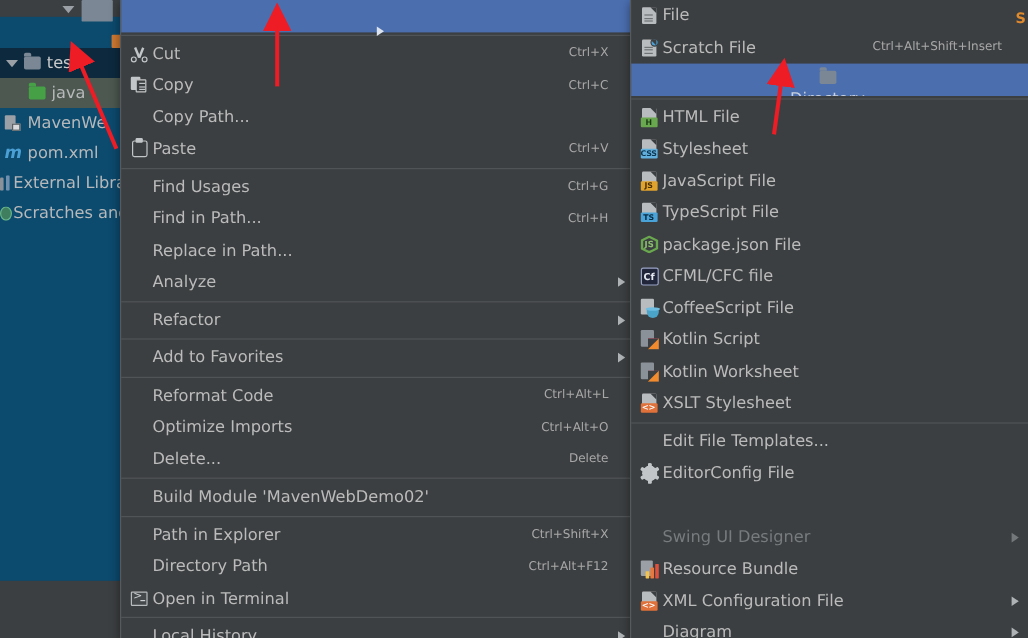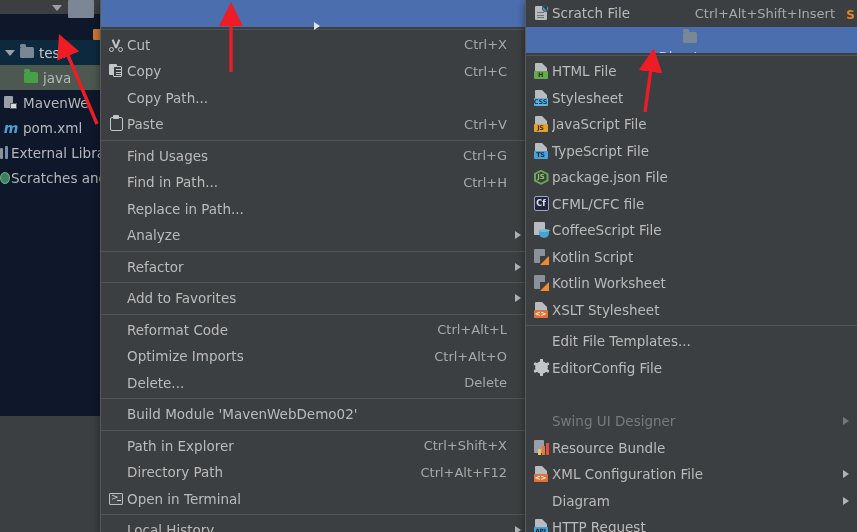--- a/index.html
+++ b/index.html
@@ -7,21 +7,21 @@
     width:857px;height:532px;overflow:hidden;
     background:#3c3f41;
     font-family:"DejaVu Sans","Liberation Sans",sans-serif;
     font-size:13.5px;
     color:#bbbbbb;
     -webkit-font-smoothing:antialiased;
   }
   #root{position:relative;width:857px;height:532px;overflow:hidden;}
 
   
-  .tree{position:absolute;left:0;top:0;width:108px;height:416px;background:#0f172a;overflow:hidden;}
+  .tree{position:absolute;left:0;top:0;width:108px;height:484px;background:#0c4a6e;overflow:hidden;}
   .trow{position:relative;height:25px;display:flex;align-items:center;white-space:nowrap;
         font-size:13.5px;color:#b6b8b9;padding-left:2px;}
   .trow.sel{background:#0d293e;color:#c8cacb;}
   .trow.greenbg{background:#4c5850;}
   .trow .twist{width:16px;flex:0 0 16px;display:flex;align-items:center;justify-content:center;}
   .trow .tico{width:18px;flex:0 0 18px;display:flex;align-items:center;justify-content:center;margin-right:3px;}
   .tlabel{overflow:hidden;}
   .indent22{padding-left:22px;}
 
   .tri-down{width:0;height:0;border-left:5px solid transparent;border-right:5px solid transparent;
@@ -48,21 +48,21 @@
         box-shadow:0 2px 8px rgba(0,0,0,.45);}
   #mainmenu{left:100px;top:0;width:430px;height:533px;border-top:none;}
   #submenu{left:525px;top:0;width:332px;height:533px;border-top:none;border-right:none;}
 
   .mi{position:relative;display:flex;align-items:center;height:26.5px;padding:0 8px 0 4px;
       white-space:nowrap;color:#bbbbbb;font-size:13.5px;}
   .mi.hl{background:#4b6eaf;color:#c9d2de;flex-direction:column;}
   .mi.disabled{color:#777b7e;margin-top:27px;}
   .mi .mico{width:22px;flex:0 0 22px;display:flex;align-items:center;justify-content:center;}
   .mi .mtext{flex:1 1 auto;overflow:hidden;}
-  .mi .macc{flex:0 0 auto;color:#a8a8a8;font-size:13px;padding-left:18px;text-align:right;}
+  .mi .macc{flex:0 0 auto;color:#a8a8a8;font-size:10px;padding-left:18px;text-align:right;}
   .mi .marrow{flex:0 0 auto;width:14px;display:flex;align-items:center;justify-content:flex-end;}
   .arrow-r{width:0;height:0;border-top:4.5px solid transparent;border-bottom:4.5px solid transparent;
            border-left:6px solid #b0b3b5;}
   .mi.hl .arrow-r{border-left-color:#dde3ec;}
   .mi.disabled .arrow-r{border-left-color:#74787b;}
   .sep{height:1px;background:#515456;margin:2px 0;}
 
   
   .ic-cut{width:14px;height:14px;position:relative;}
   .ic-cut:before,.ic-cut:after{content:"";position:absolute;top:1px;left:6px;width:1.6px;height:9px;background:#c3c6c8;}
@@ -370,20 +370,31 @@
       <span class="mico"></span>
       <span class="mtext">Local History</span>
       <span class="marrow">
           <i class="arrow-r"></i>
         </span>
     </div>
   </div>
 
   <div class="menu" id="submenu">
 
+    <div class="mi">
+      <span class="mico">
+        <span class="ic-file">
+            <i></i>
+            <i></i>
+            <i></i>
+          </span>
+      </span>
+      <span class="mtext">File</span>
+      <span class="marrow"></span>
+    </div>
     <div class="mi">
       <span class="mico">
         <span class="ic-file ic-scratch">
             <i></i>
             <i></i>
             <i></i>
             <span class="clock"></span>
           </span>
       </span>
       <span class="mtext">Scratch File</span>

